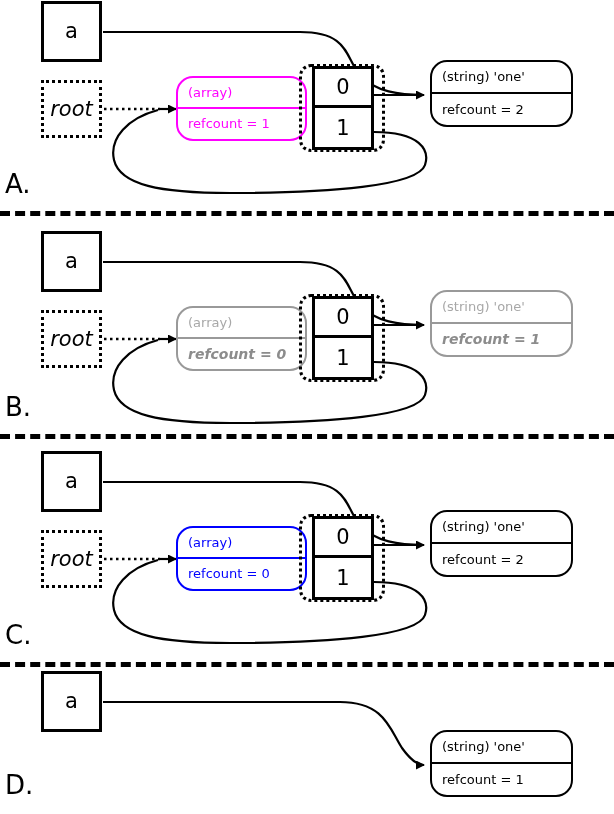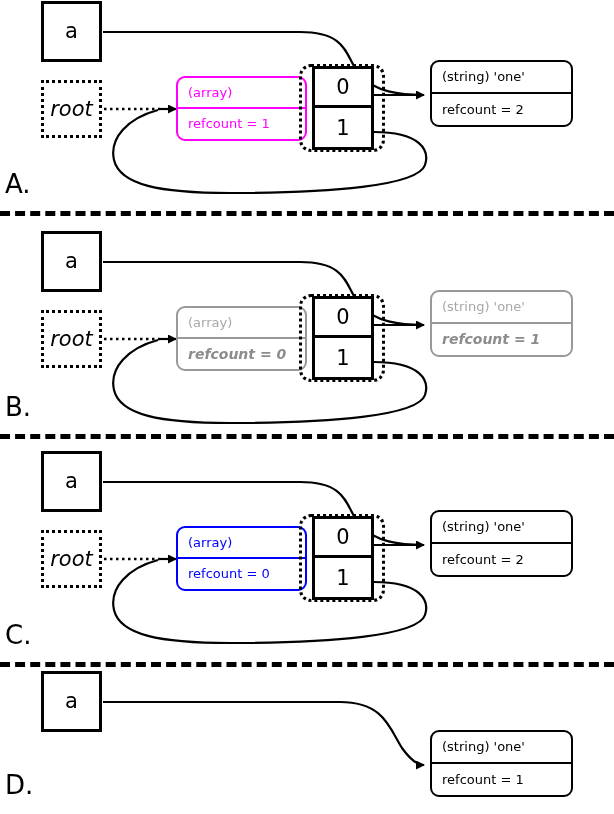--- a/index.html
+++ b/index.html
@@ -50,21 +50,21 @@
     color: #000000;
     line-height: 1;
   }
   .varbox .vlabel.italic { font-style: italic; }
 
   
   .zval {
     position: absolute;
     box-sizing: border-box;
     border: 2px solid #000000;
-    border-radius: 9px;
+    border-radius: 17px;
     background: #ffffff;
     overflow: hidden;
   }
   .zval .row {
     box-sizing: border-box;
     height: 50%;
     display: flex;
     align-items: center;
     padding-left: 10px;
     font-size: 13px;

